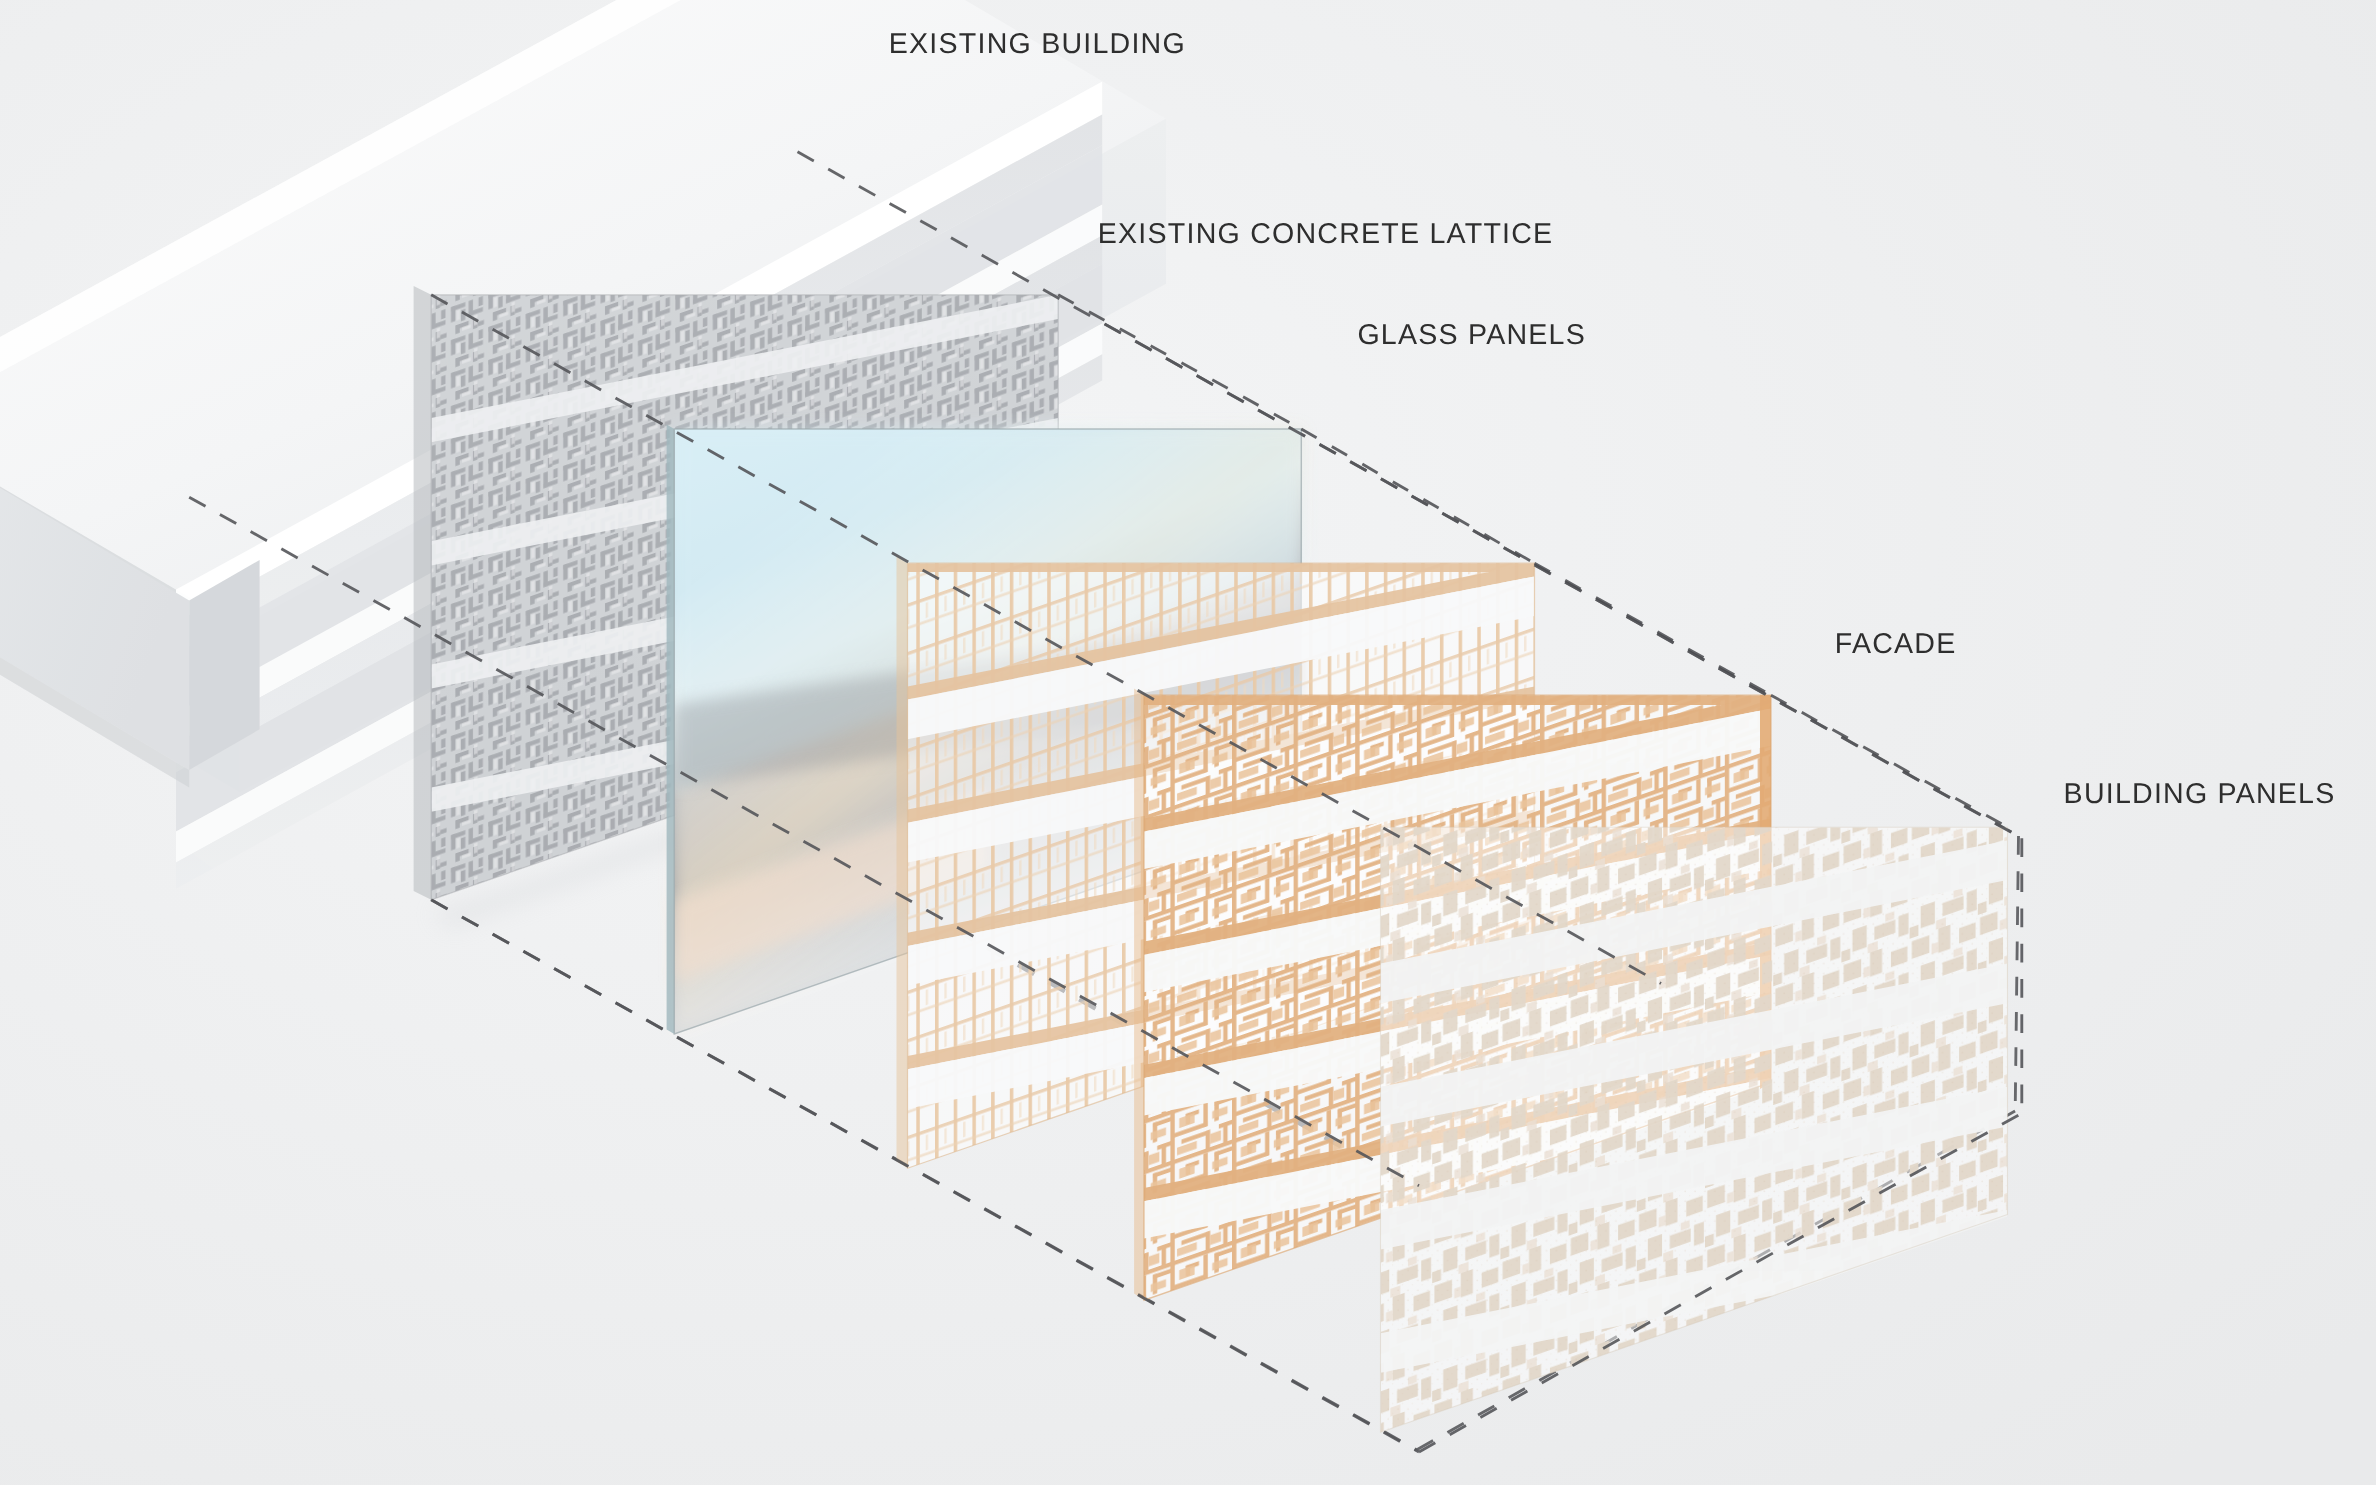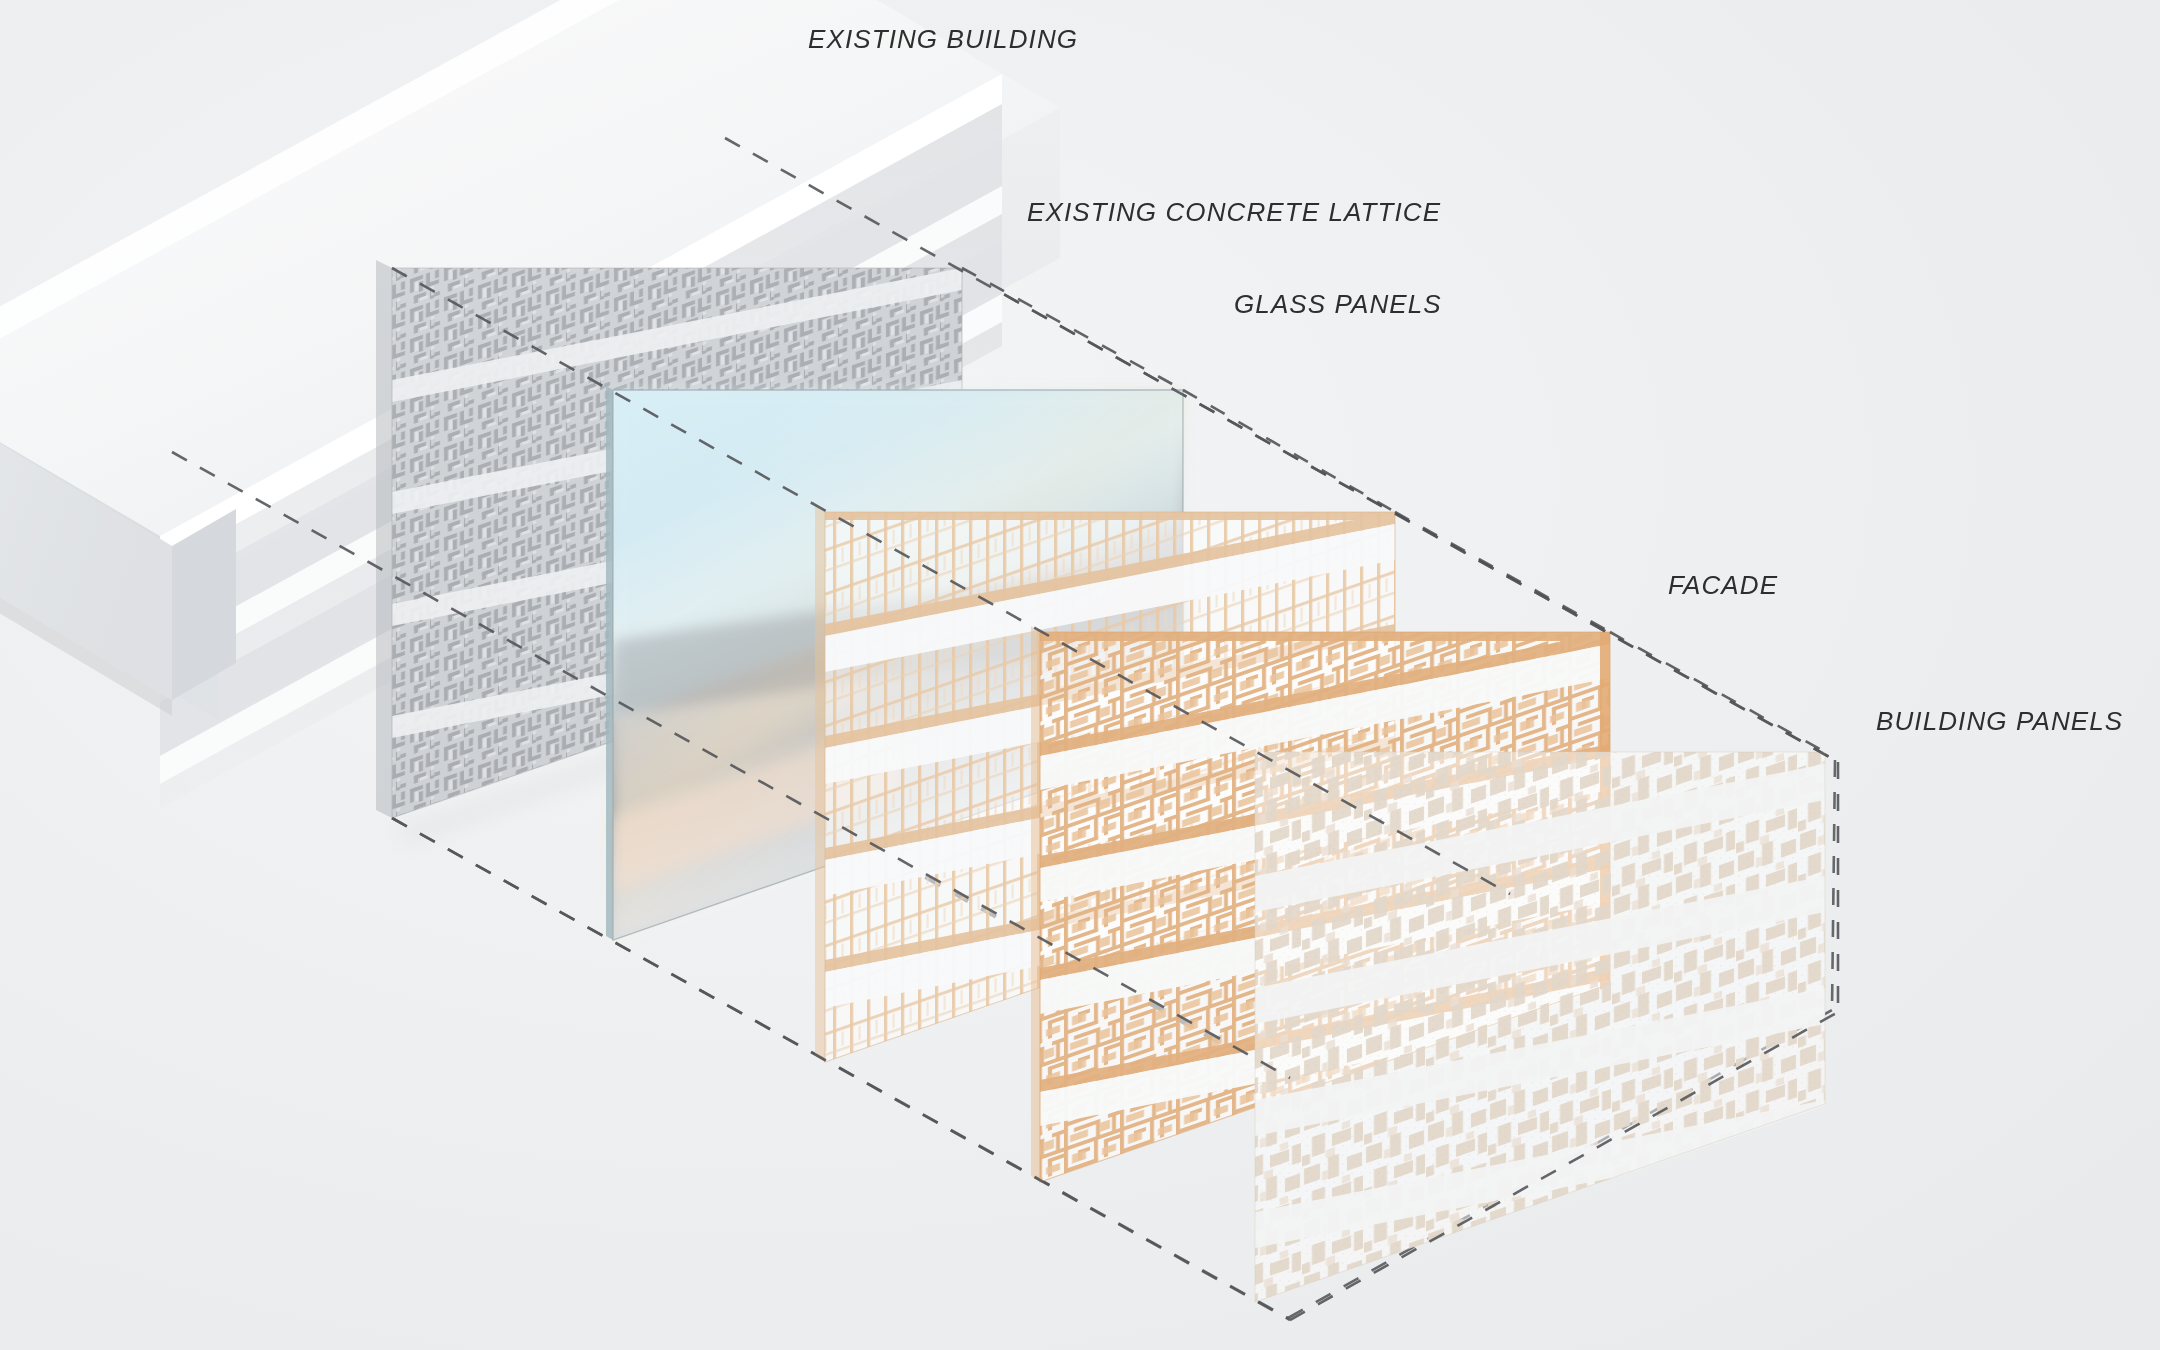--- a/index.html
+++ b/index.html
@@ -1,21 +1,21 @@
 <!DOCTYPE html>
 <html><head>
 <meta charset="utf-8">
 <style>
   html,body{margin:0;padding:0;}
   body{
     width:2160px;height:1350px;overflow:hidden;
     background:#eeeff0;
     font-family:"Liberation Sans", sans-serif;
   }
-  #stage{position:relative;width:2160px;height:1350px;font-style:italic;}
+  #stage{position:relative;width:2160px;height:1350px;}
   #stage svg{position:absolute;top:0;left:0;}
   .label{
     position:absolute;
     font-family:"Liberation Sans", sans-serif;
     font-size:26px;
     letter-spacing:1.1px;
     color:#2e2e2e;
     font-weight:400;
     white-space:nowrap;
   }
@@ -397,21 +397,21 @@
     <line x1="962" y1="268" x2="1183" y2="390"></line>
     <line x1="1183" y1="390" x2="1395" y2="512"></line>
     <line x1="1395" y1="512" x2="1610" y2="632"></line>
     <line x1="1610" y1="632" x2="1825" y2="752"></line>
   </g>
 
 </svg>
 
 <div class="label" style="left:808px;top:24px;">EXISTING BUILDING</div>
 
-<div class="label" style="left:998px;top:197px;margin-left:29px;">EXISTING CONCRETE LATTICE</div>
+<div class="label" style="left:998px;top:197px;">EXISTING CONCRETE LATTICE</div>
 
 <div class="label" style="left:1218px;top:289px;margin-left:16px;">GLASS PANELS</div>
 
 
 <div class="label" style="left:1668px;top:570px;">FACADE</div>
 
 <div class="label" style="left:1876px;top:706px;">BUILDING PANELS</div>
 
 </div>
 

